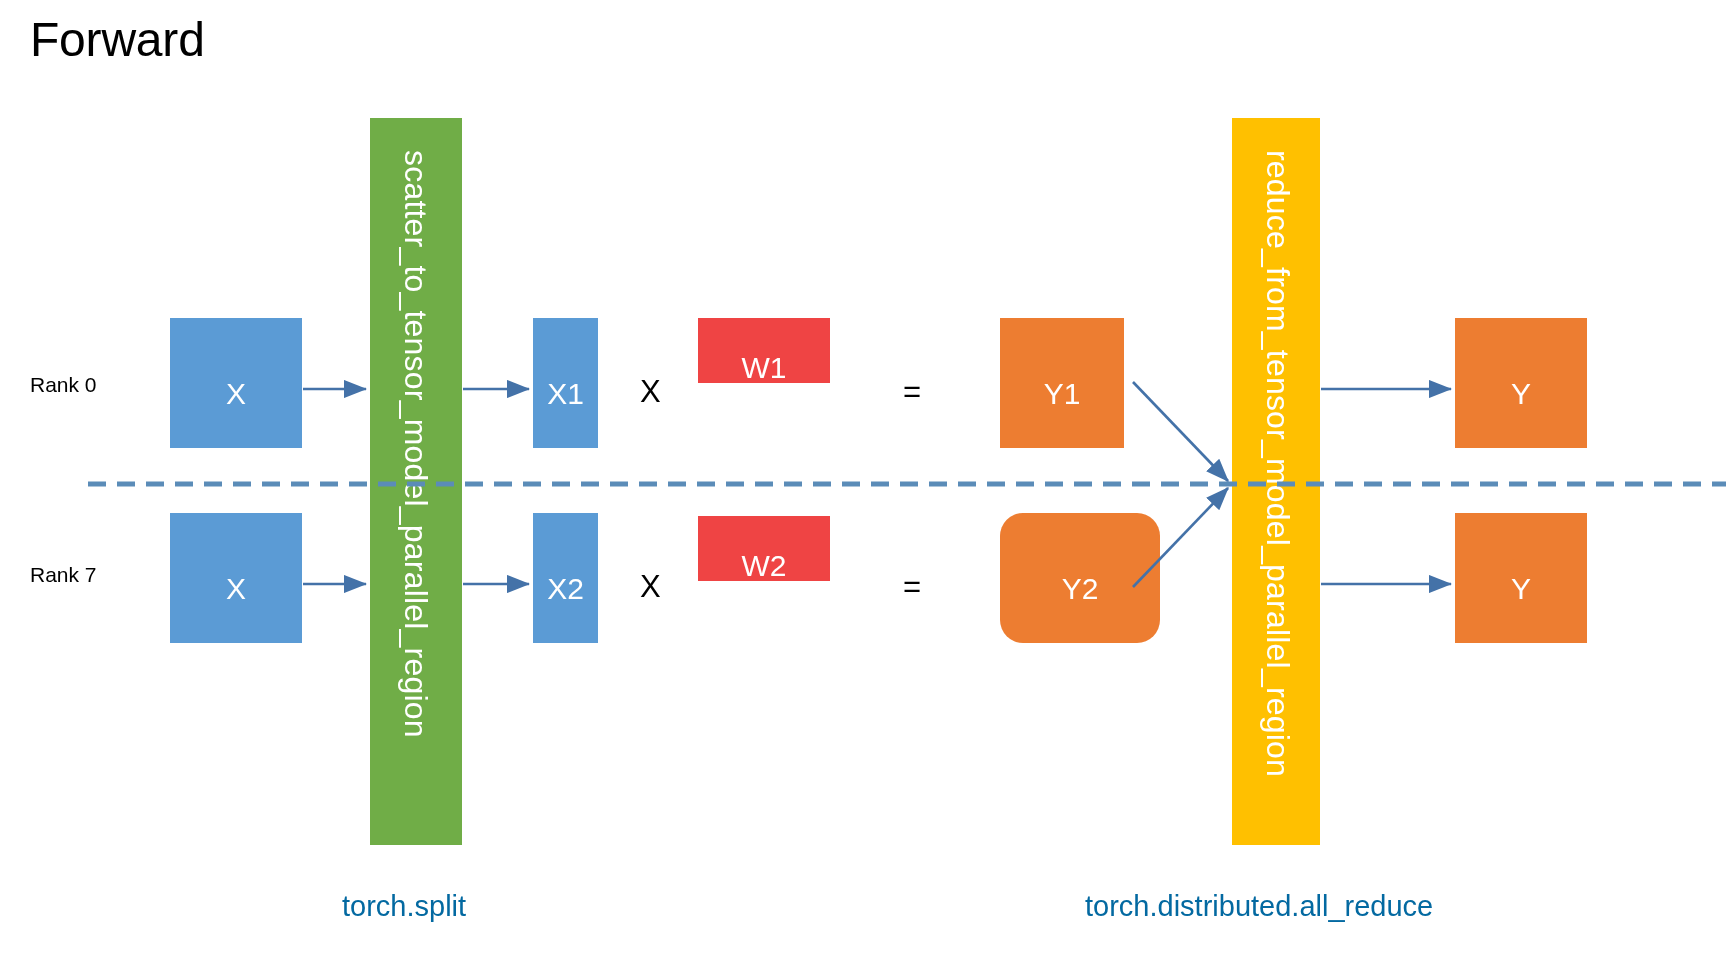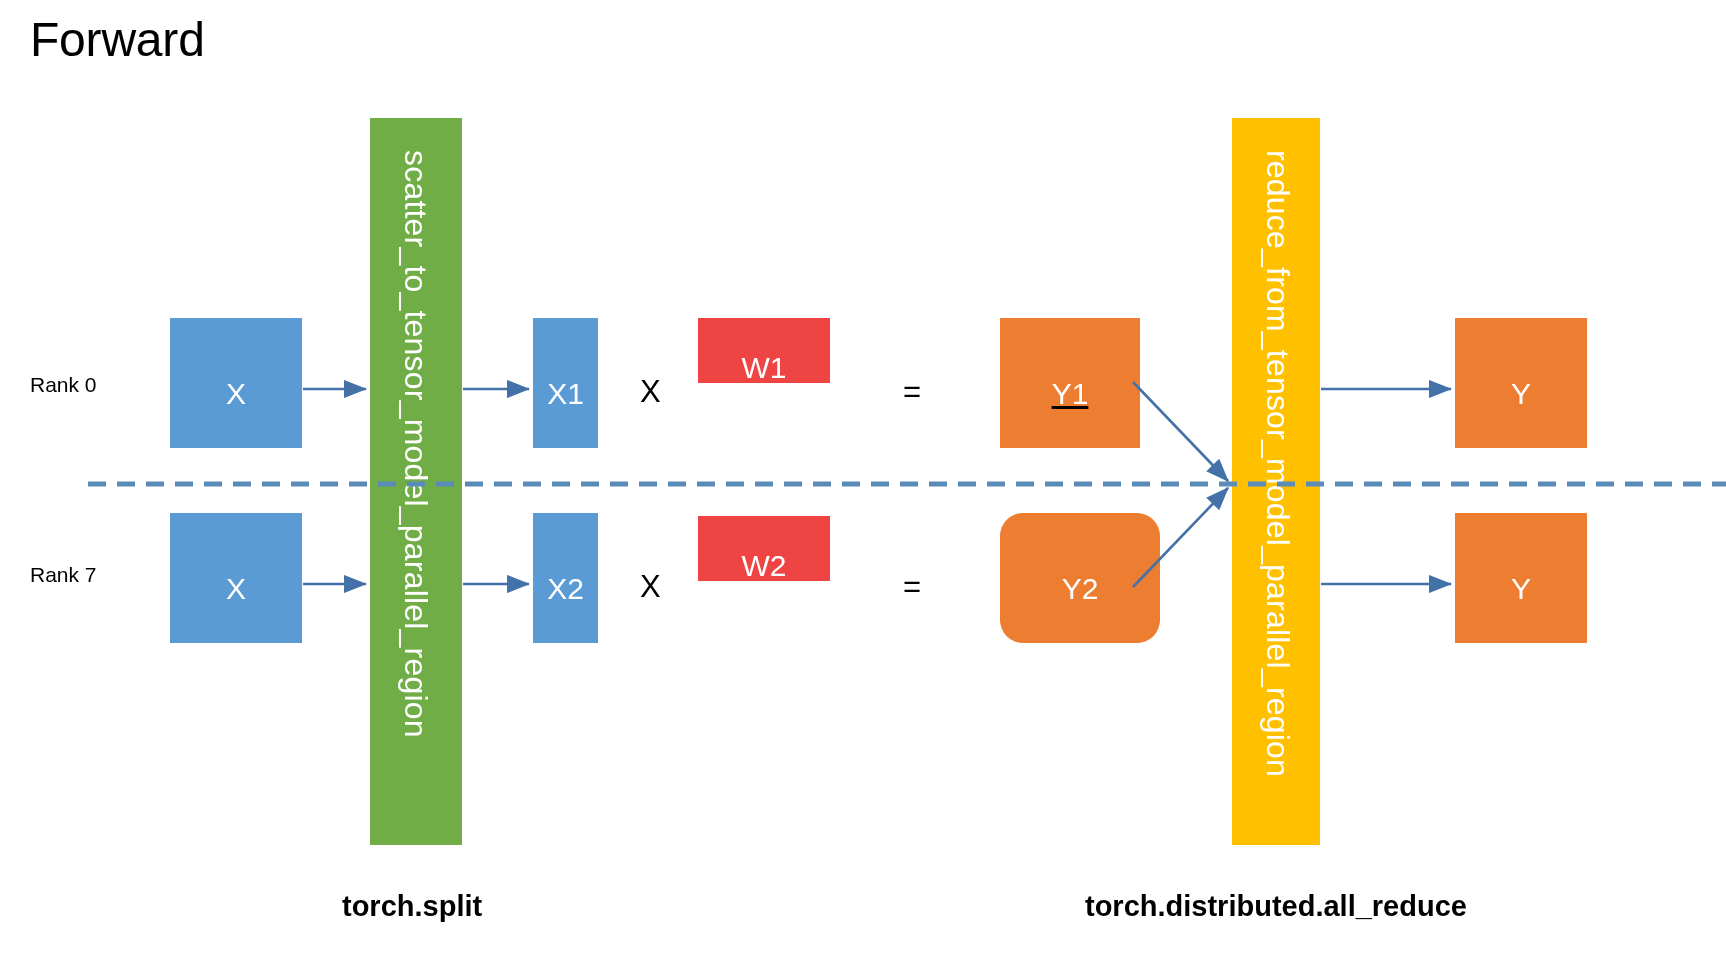--- a/index.html
+++ b/index.html
@@ -96,22 +96,22 @@
     font-weight: 400;
     color: #000000;
     line-height: 1;
     white-space: nowrap;
   }
 
   
   .caption {
     position: absolute;
     font-size: 29px;
-    font-weight: 700;
-    color: #000000;
+    font-weight: 400;
+    color: #0369a1;
     white-space: nowrap;
   }
 
   
   #overlay {
     position: absolute;
     left: 0;
     top: 0;
     width: 1726px;
     height: 971px;
@@ -158,21 +158,21 @@
   </div>
 
   <div class="box gray label-low" style="left:698px; top:516px; width:132px; height:65px;">
     <span class="box-label" style="margin-top:2px;">W2</span>
   </div>
 
   <div class="op" style="left:903px; top:376px;">=</div>
 
   <div class="op" style="left:903px; top:571px;">=</div>
 
-  <div class="box orange label-low" style="left:1000px; top:318px; width:140px; height:130px;text-decoration:underline;">
+  <div class="box orange label-low" style="left:1000px; top:318px; width:124px; height:130px;">
     <span class="box-label">Y1</span>
   </div>
 
   <div class="box orange label-low" style="left:1000px; top:513px; width:160px; height:130px;border-radius:23px;">
     <span class="box-label">Y2</span>
   </div>
 
   <div class="vbar yellow" style="left:1232px; top:118px; width:88px; height:727px;">
     <span class="vbar-label">reduce_from_tensor_model_parallel_region</span>
   </div>

